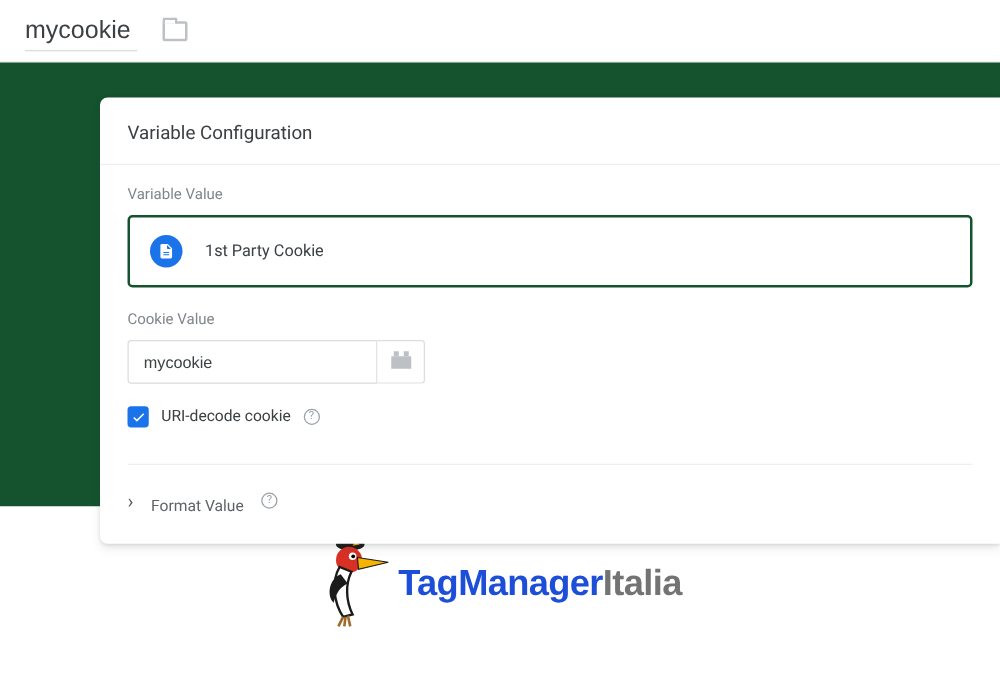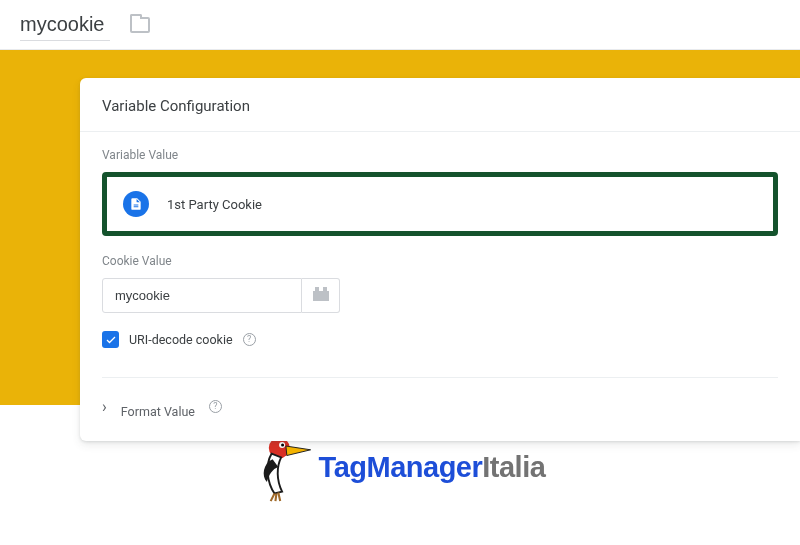--- a/index.html
+++ b/index.html
@@ -40,21 +40,21 @@
     content: "";
     position: absolute;
     top: -5px; left: -2px;
     width: 8px; height: 3px;
     border: 2px solid #bdc1c6;
     border-bottom: none;
     border-radius: 2px 2px 0 0;
     background: #fff;
   }
   .workspace {
-    background: #eab308;
+    background: #14532d;
     padding: 28px 0 0 80px;
     height: 355px;
     position: relative;
   }
   .card {
     background: #fff;
     border-radius: 6px 0 0 6px;
     box-shadow: 0 1px 3px rgba(60,64,67,.15), 0 4px 8px rgba(60,64,67,.1);
     width: 720px;
     min-height: 320px;
@@ -68,21 +68,21 @@
   .card-body {
     border-top: 1px solid #eceff1;
     padding: 16px 22px 10px 22px;
   }
   .section-label {
     font-size: 12px;
     color: #80868b;
     margin-bottom: 10px;
   }
   .type-box {
-    border: 5px solid #14532d;
+    border: 2px solid #14532d;
     border-radius: 4px;
     padding: 14px 16px;
     display: flex;
     align-items: center;
     gap: 18px;
     margin-bottom: 18px;
     cursor: pointer;
   }
   .type-icon {
     width: 26px; height: 26px;

